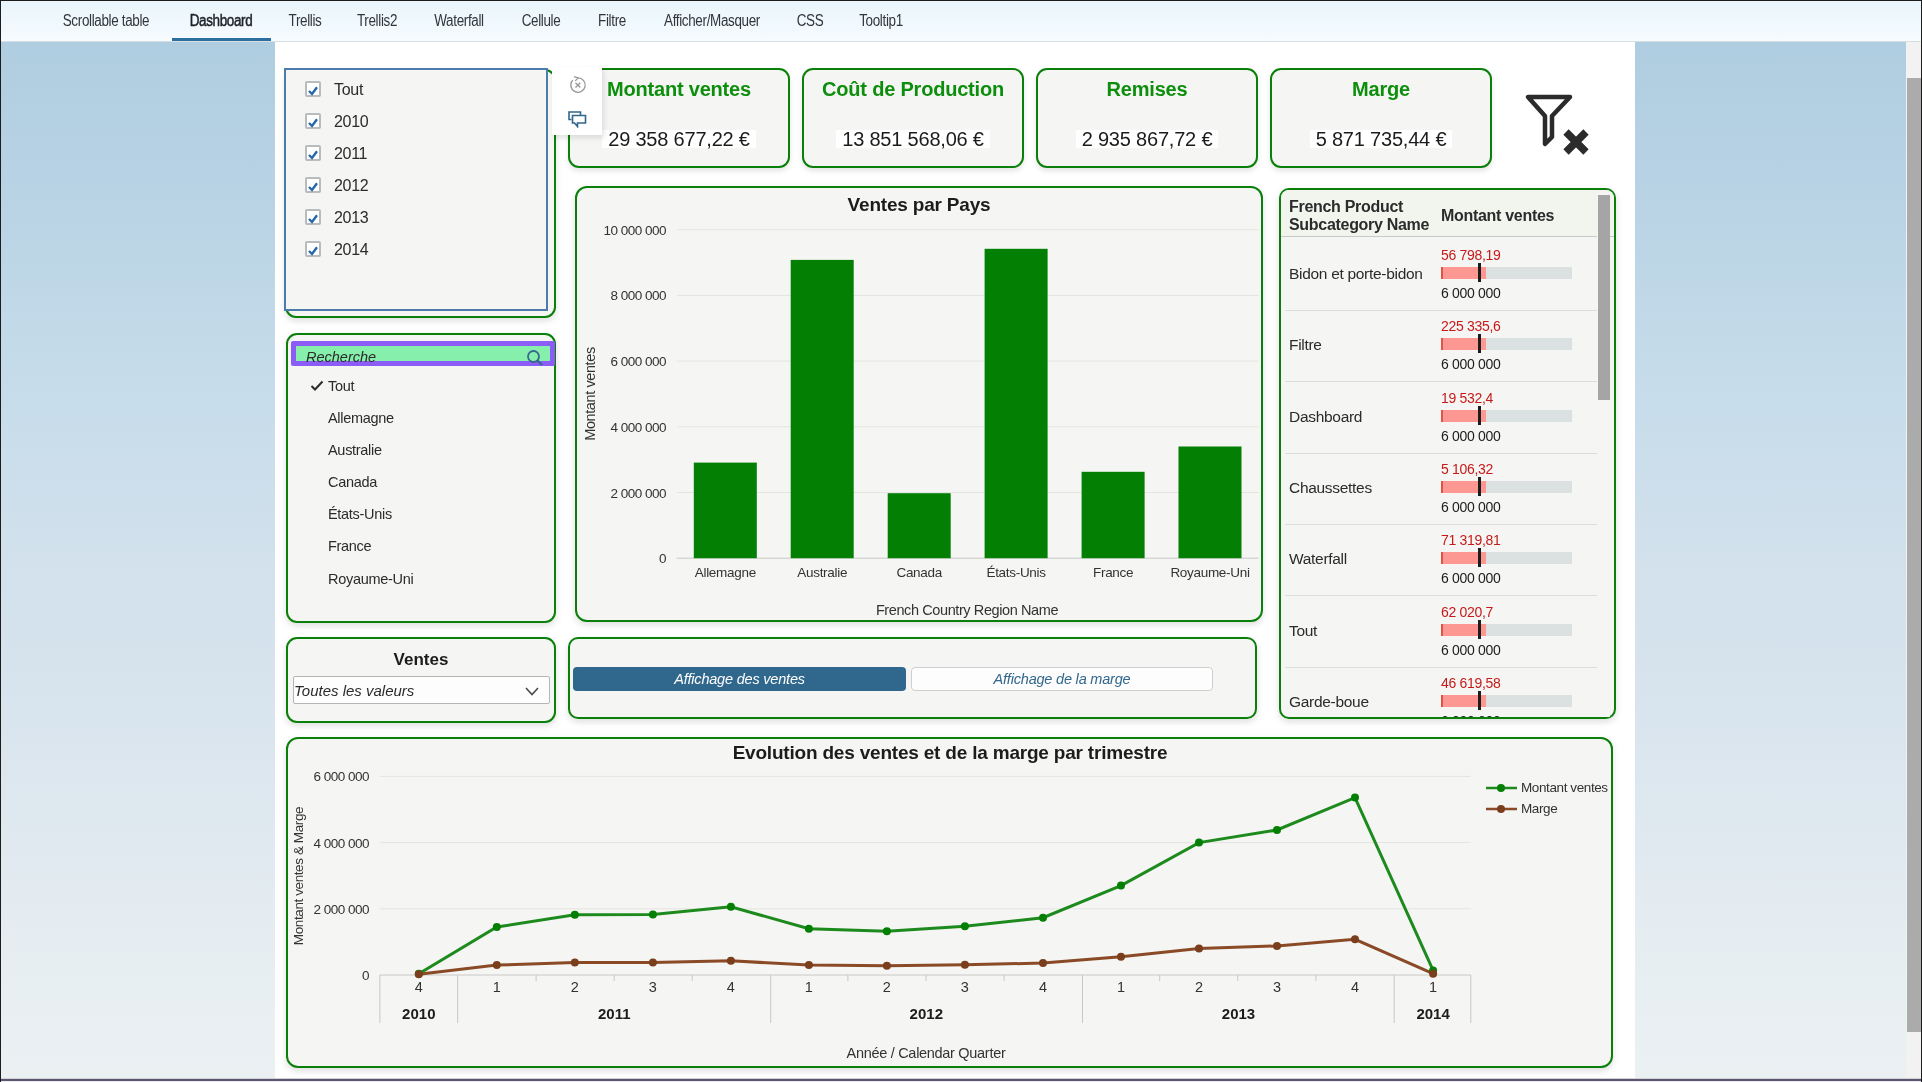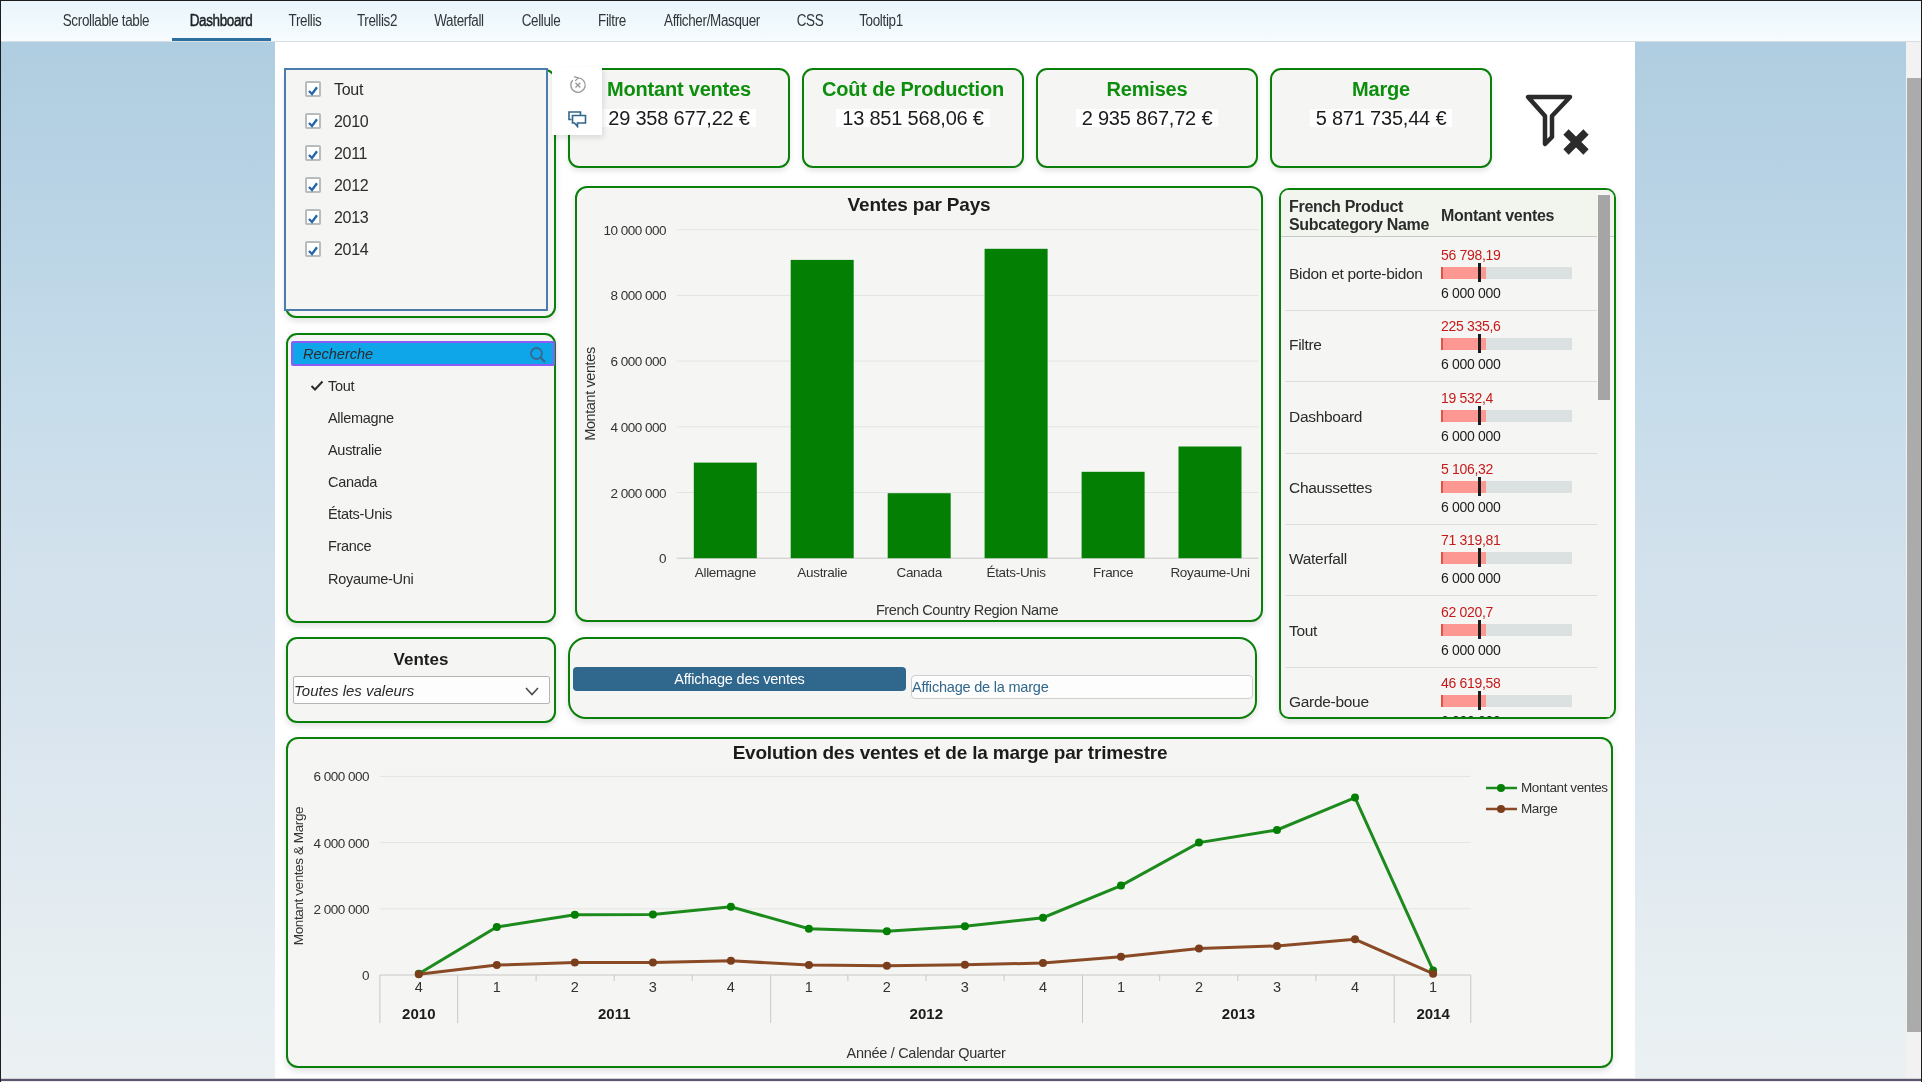--- a/index.html
+++ b/index.html
@@ -9,21 +9,21 @@
   background:linear-gradient(180deg,#adccdf 0%,#b7d2e4 16%,#c6dcea 36%,#d2e1ec 52%,#d8e4ee 65%,#e1eaf0 80%,#e8eff2 92%,#ebf1f3 100%); }
 #content { position:absolute; left:275px; top:42px; width:1360px; height:1040px; background:#ffffff; }
 #tabbar { position:absolute; left:0; top:0; width:1922px; height:42px;
   background:linear-gradient(180deg,#e9f5fc 0%,#f0f9fd 55%,#f6fbfe 100%); border-bottom:1px solid #d8dfe4; }
 .tab { position:absolute; top:0; height:41px; line-height:41px; font-size:16px; color:#32363a; letter-spacing:-0.4px; transform:translateX(-50%) scaleX(0.84); white-space:nowrap; }
 #underline { position:absolute; left:172px; top:38px; width:99px; height:3px; background:#2d6f9f; }
 .edge { position:absolute; background:#1d1d1d; }
 .panel { position:absolute; background:#f5f5f3; border:2px solid #0a800a; border-radius:11px; box-shadow:0 3px 6px rgba(140,140,140,0.28); }
 .kpi { position:absolute; width:222px; height:100px; background:#f5f5f3; border:2px solid #0a800a; border-radius:11px; box-shadow:0 3px 5px rgba(150,150,150,0.25); text-align:center; }
 .kpi .t { margin-top:8px; font-size:20px; font-weight:bold; color:#0d8f0d; letter-spacing:-0.2px; }
-.kpi .v { margin-top:8px; font-size:20px; line-height:18px; color:#1c1c1c; letter-spacing:-0.2px; }
+.kpi .v { margin-top:29px; font-size:20px; line-height:18px; color:#1c1c1c; letter-spacing:-0.2px; }
 .kpi .v span { background:#ffffff; padding:0px 6px; display:inline-block; height:18px; }
 .cbrow { position:absolute; left:19px; height:17px; }
 .cbox { position:absolute; left:0; top:0; width:16px; height:16px; background:#fff; border:2px solid #b7bcbc; border-radius:2px; }
 .cblab { position:absolute; left:29px; top:0px; font-size:16px; letter-spacing:-0.3px; color:#2b2b2b; }
 .lrow { position:absolute; left:40px; font-size:14.5px; letter-spacing:-0.3px; color:#2b2b2b; }
 .trow { position:absolute; left:1289px; width:316px; height:71px; }
 .trname { position:absolute; left:0px; top:26px; font-size:15.5px; letter-spacing:-0.3px; color:#2b2b2b; }
 .trval { position:absolute; left:152px; top:8px; font-size:14px; letter-spacing:-0.3px; color:#c61a1a; }
 .trmax { position:absolute; left:152px; top:46px; font-size:14px; letter-spacing:-0.3px; color:#1c1c1c; }
 .bullet { position:absolute; left:152px; top:28px; width:131px; height:12px; background:#dbe0e0; }
@@ -85,21 +85,21 @@
     </div>
   <div class="cbrow" style="top:171px;">
       <div class="cbox"><svg width="12" height="12" viewBox="0 0 12 12">
           <path d="M2 6 L5 9 L10 2.2" stroke="#2568a8" stroke-width="2.4" fill="none"></path>
         </svg></div>
       <div class="cblab">2014</div>
     </div>
 </div>
 
 <div class="panel" style="left:286px;top:333px;width:270px;height:290px;">
-  <div style="position:absolute;left:3px;top:6px;width:264px;height:25px;background:#0ea5e9;border:2px solid #8b5cf6;border-radius:2px;">
+  <div style="position:absolute;left:3px;top:6px;width:264px;height:25px;background:#86efac;border:5px solid #8b5cf6;border-radius:2px;">
     <div style="position:absolute;left:10px;top:3px;font-style:italic;font-size:14.5px;color:#2b2b2b;">Recherche</div>
     <svg style="position:absolute;right:6px;top:3px;" width="18" height="18" viewBox="0 0 18 18">
         <circle cx="7.5" cy="7.5" r="5.5" stroke="#38678f" stroke-width="1.8" fill="none"></circle>
         <line x1="11.5" y1="11.5" x2="16" y2="16" stroke="#38678f" stroke-width="2.4"></line>
       </svg>
   </div>
   <div class="lrow" style="top:43px;"><svg style="position:absolute;left:-18px;top:2px;" width="14" height="12" viewBox="0 0 14 12">
         <path d="M1.5 6 L5 9.5 L12.5 1.5" stroke="#2b2b2b" stroke-width="2" fill="none"></path>
       </svg>Tout</div>
   <div class="lrow" style="top:75px;">Allemagne</div>
@@ -178,23 +178,23 @@
 <rect x="984.6" y="248.8" width="63" height="309.4" fill="#038003"></rect>
 <text x="1016.1" y="577" text-anchor="middle" font-size="13.5" letter-spacing="-0.3" fill="#333">États-Unis</text>
 <rect x="1081.6" y="471.8" width="63" height="86.4" fill="#038003"></rect>
 <text x="1113.1" y="577" text-anchor="middle" font-size="13.5" letter-spacing="-0.3" fill="#333">France</text>
 <rect x="1178.5" y="446.5" width="63" height="111.7" fill="#038003"></rect>
 <text x="1210.0" y="577" text-anchor="middle" font-size="13.5" letter-spacing="-0.3" fill="#333">Royaume-Uni</text>
 <text x="967" y="615" text-anchor="middle" font-size="14.5" letter-spacing="-0.4" fill="#333">French Country Region Name</text>
 <text x="595" y="394" text-anchor="middle" font-size="14.5" letter-spacing="-0.4" fill="#333" transform="rotate(-90 595 394)">Montant ventes</text>
 </svg>
 
-<div class="panel" style="left:568px;top:637px;width:689px;height:82px;border-radius:18px;">
+<div class="panel" style="left:568px;top:637px;width:689px;height:82px;border-radius:10px;font-style:italic;">
   <div style="position:absolute;left:3px;top:28px;width:333px;height:24px;background:#30678c;border-radius:4px;color:#fff;font-size:14.5px;text-align:center;line-height:24px;letter-spacing:-0.2px;">Affichage des ventes</div>
-  <div style="position:absolute;left:341px;top:28px;width:342px;height:24px;background:#fdfdfd;border:1px solid #cfcfcf;border-radius:4px;color:#31678c;font-size:14.5px;line-height:22px;letter-spacing:-0.2px;margin-top:8px;">Affichage de la marge</div>
+  <div style="position:absolute;left:341px;top:28px;width:302px;height:24px;background:#fdfdfd;border:1px solid #cfcfcf;border-radius:4px;color:#31678c;font-size:14.5px;text-align:center;line-height:22px;letter-spacing:-0.2px;">Affichage de la marge</div>
 </div>
 
 <div class="panel" style="left:1279px;top:188px;width:337px;height:531px;border-radius:10px;overflow:hidden;">
   <div style="position:absolute;left:0;top:0;width:100%;height:46px;background:#f1f5ee;"></div>
   <div style="position:absolute;left:0;top:46px;width:100%;height:1px;background:#c9c9c5;"></div>
 </div>
 <div style="position:absolute;left:1289px;top:198px;width:150px;font-size:16px;font-weight:bold;letter-spacing:-0.3px;line-height:18px;color:#2b2b2b;">French Product Subcategory Name</div>
 <div style="position:absolute;left:1441px;top:207px;font-size:16px;font-weight:bold;letter-spacing:-0.3px;color:#2b2b2b;">Montant ventes</div>
 <div id="tablerows" style="position:absolute;left:1281px;top:190px;width:333px;height:527px;overflow:hidden;border-radius:9px;">
 <div class="trow" style="left:8px;top:49px;">

